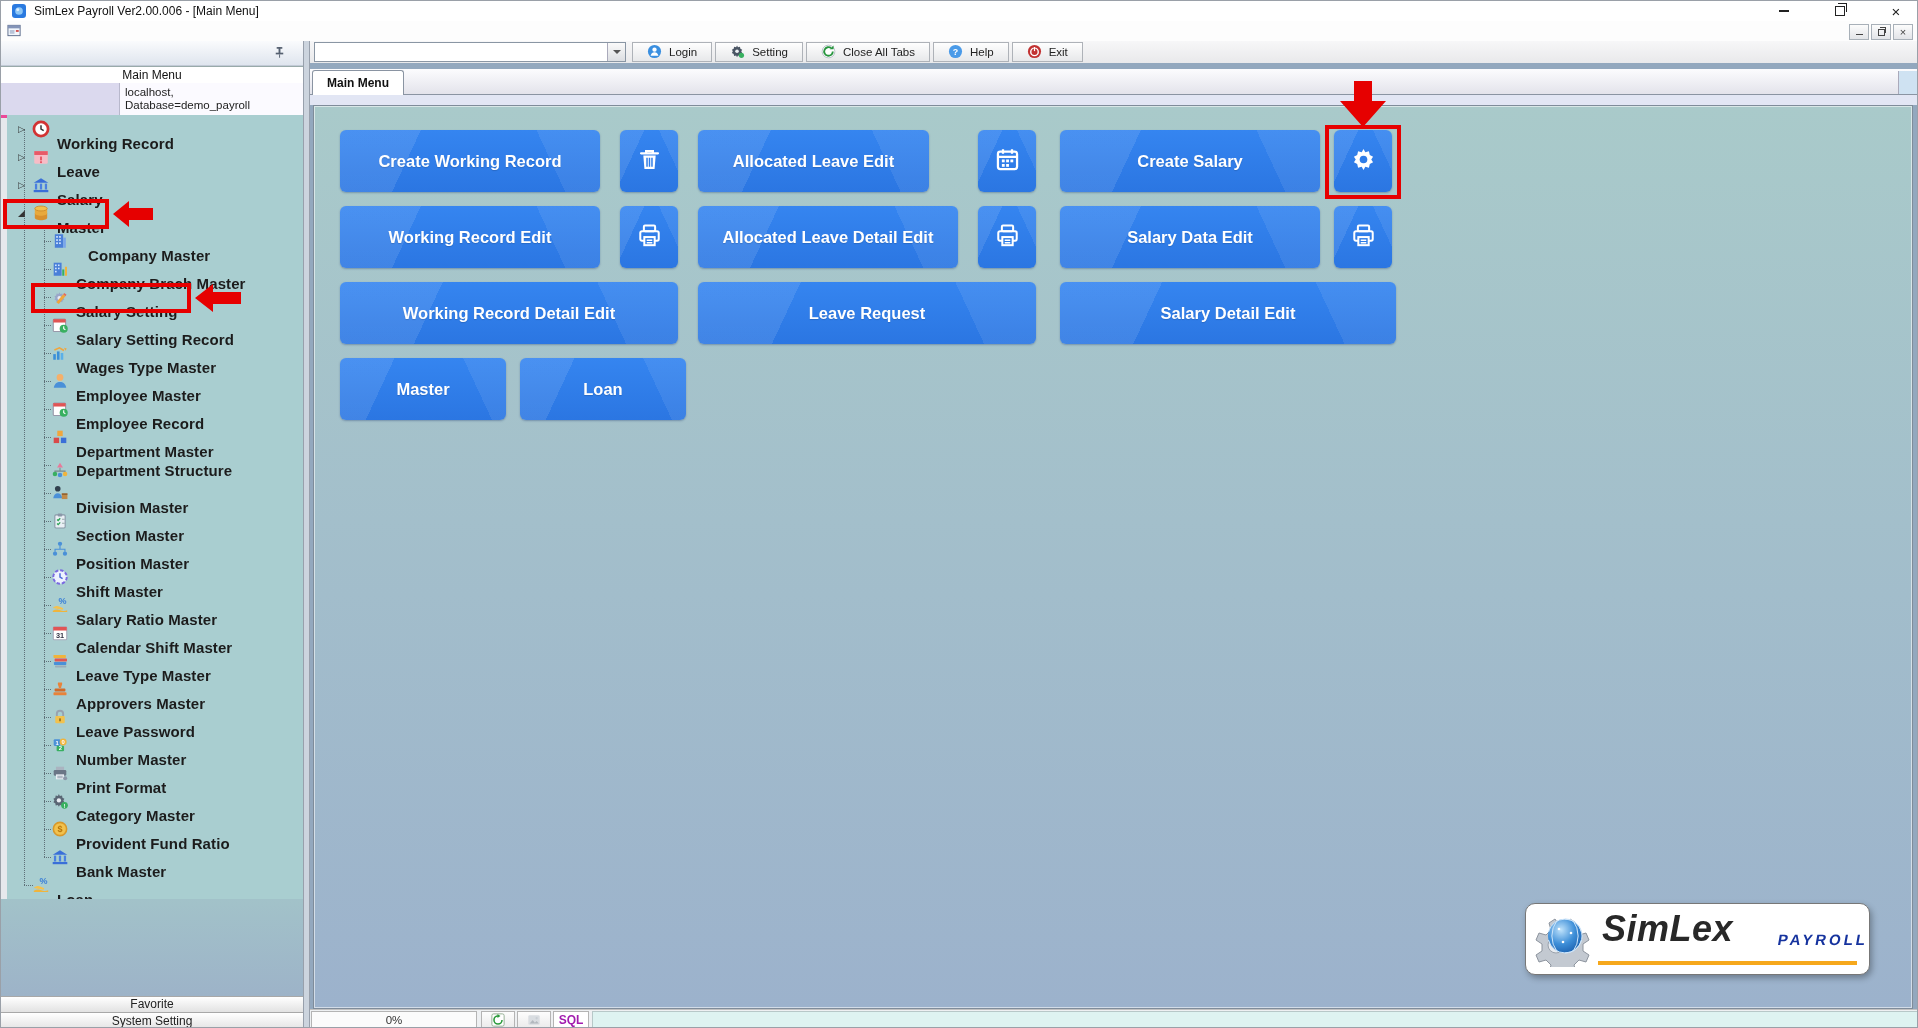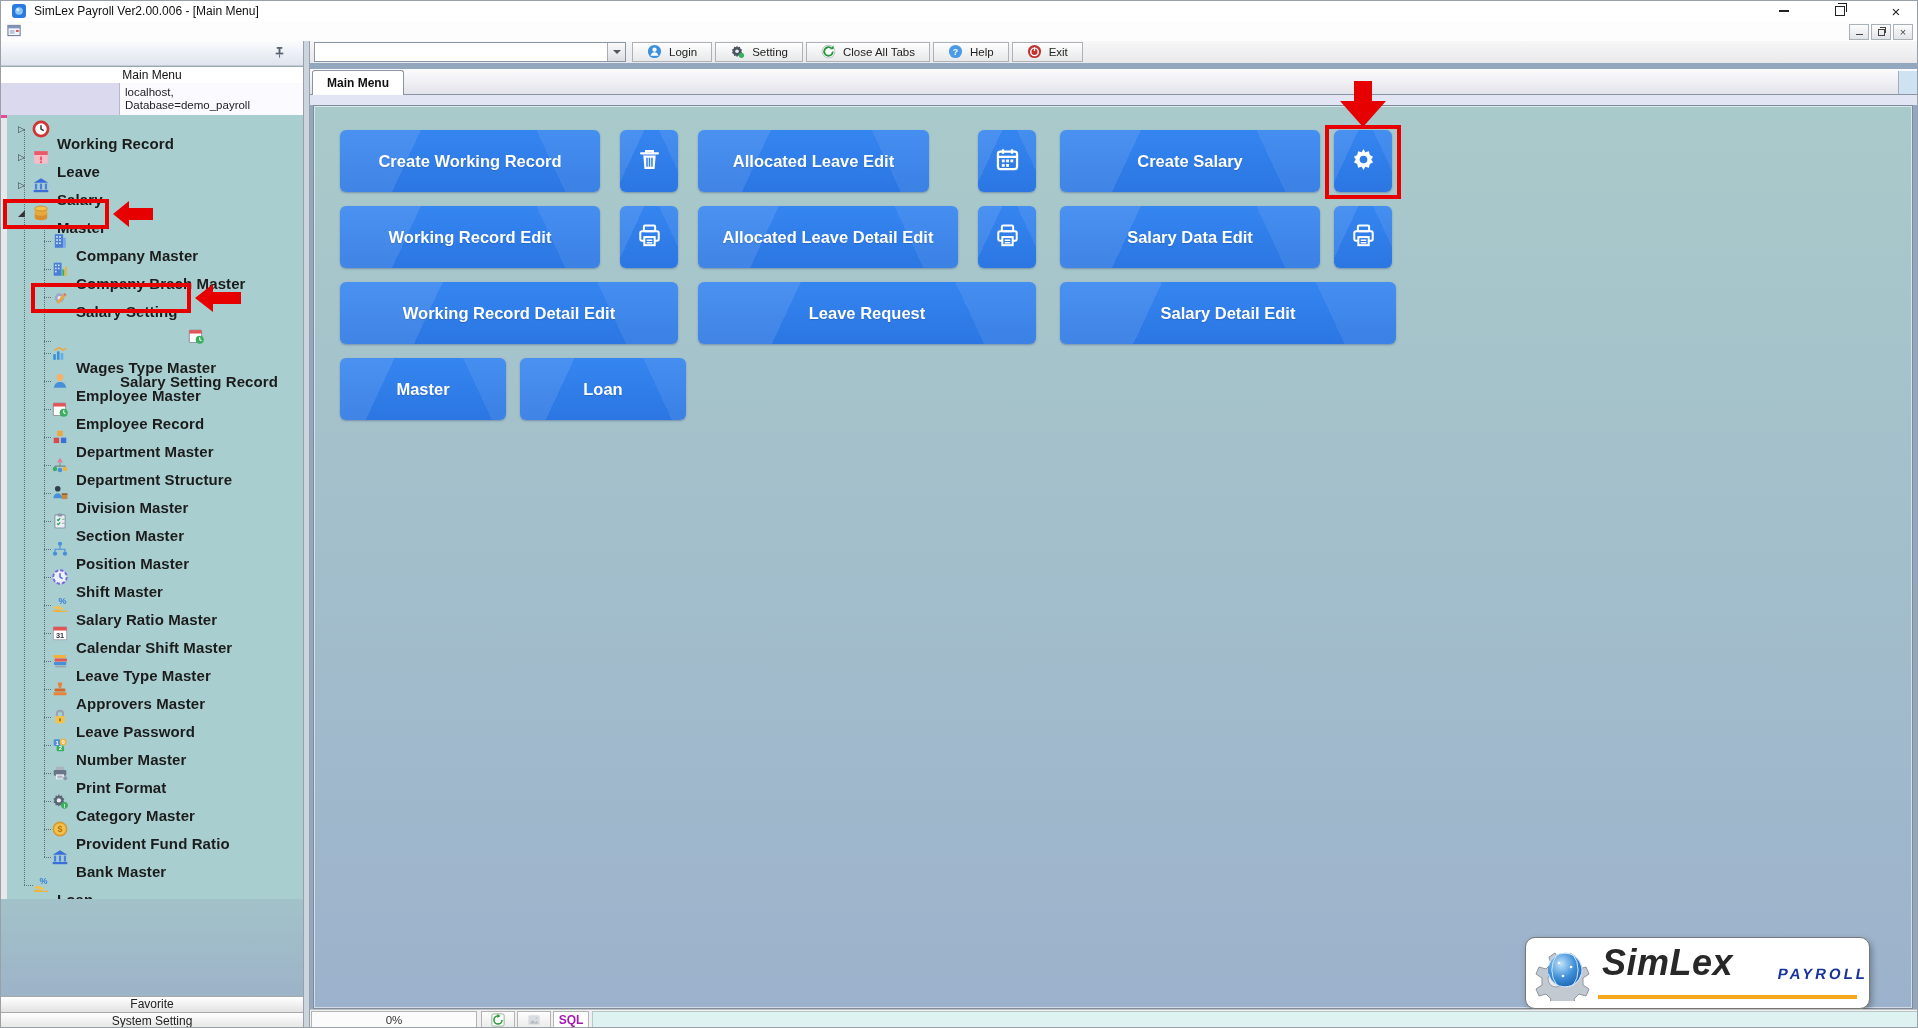--- a/index.html
+++ b/index.html
@@ -91,21 +91,21 @@
   .st-progress{position:absolute;left:1px;top:1px;width:166px;height:17px;background:#fbfbfb;border:1px solid #b4b4b4;
       font-size:11.5px;color:#333;text-align:center;line-height:17px;box-sizing:border-box;}
   .st-btn{position:absolute;top:1px;width:34px;height:17px;border:1px solid #b4b4b4;background:linear-gradient(#fdfdfd,#ececec);
       display:flex;align-items:center;justify-content:center;box-sizing:border-box;}
   .st-btn svg{width:14px;height:14px;}
   .st-refresh{left:171px;} .st-image{left:207px;}
   .st-sql{left:243px;width:36px;font-size:12px;font-weight:bold;color:#a21caf;background:#fff;}
   .st-cyan{position:absolute;left:282px;top:1px;right:0;height:17px;background:#def3f1;border:1px solid #b7c8c8;border-right:none;box-sizing:border-box;}
   
   .logo{position:absolute;left:1211px;top:797px;width:343px;height:70px;background:#fff;border:1px solid #777;
-      border-radius:10px;box-shadow:2px 3px 6px rgba(0,0,0,.3);margin-top:34px;}
+      border-radius:10px;box-shadow:2px 3px 6px rgba(0,0,0,.3);}
   .logo-gear{position:absolute;left:9px;top:7px;width:56px;height:56px;}
   .logo-brand{position:absolute;left:76px;top:4px;font-size:36px;font-weight:bold;font-style:italic;color:#282828;letter-spacing:.5px;}
   .logo-product{position:absolute;left:252px;top:27px;font-size:15px;font-weight:bold;color:#16339e;letter-spacing:3px;transform:skewX(-10deg);}
   .logo-underline{position:absolute;left:72px;right:12px;bottom:9px;height:4px;background:#f6a81c;}
   
   .anno-box{position:absolute;border:4px solid #e60000;box-sizing:border-box;pointer-events:none;z-index:30;}
   .anno-arrow{position:absolute;pointer-events:none;z-index:30;}
   .anno-master-box{left:2px;top:158px;width:106px;height:30px;}
   .anno-master-arrow{left:112px;top:160px;}
   .anno-ss-box{left:30px;top:242px;width:160px;height:30px;}
@@ -209,21 +209,21 @@
           </div>
           <div class="tree-row root" style="top: 84px;">
             <span class="expander">◢</span>
             <span class="ticon"><svg viewBox="0 0 16 16">
                 <path d="M2.5 8v4.2c0 1.2 2.5 2.2 5.5 2.2s5.5-1 5.5-2.2V8z" fill="#d8902e"></path>
                 <path d="M2.5 4v4.2c0 1.2 2.5 2.2 5.5 2.2s5.5-1 5.5-2.2V4z" fill="#e8a93c"></path>
                 <ellipse cx="8" cy="4" rx="5.5" ry="2.2" fill="#f2c14e" stroke="#c8862a" stroke-width=".7"></ellipse>
               </svg></span>
             <span class="tlabel">Master</span>
           </div>
-          <div class="tree-row child" style="top: 112px;">
+          <div class="tree-row child" style="top: 112px; gap: 12px;">
             <span class="ticon"><svg viewBox="0 0 16 16">
                 <rect x="3.4" y="2" width="7.4" height="12" fill="#4a7fd8"></rect>
                 <rect x="10.8" y="5" width="2.4" height="9" fill="#7aa6ea"></rect>
                 <g fill="#d8e8ff">
                   <rect x="4.6" y="3.6" width="1.5" height="1.5"></rect>
                   <rect x="7.2" y="3.6" width="1.5" height="1.5"></rect>
                   <rect x="4.6" y="6.4" width="1.5" height="1.5"></rect>
                   <rect x="7.2" y="6.4" width="1.5" height="1.5"></rect>
                   <rect x="4.6" y="9.2" width="1.5" height="1.5"></rect>
                   <rect x="7.2" y="9.2" width="1.5" height="1.5"></rect>
@@ -248,21 +248,21 @@
           </div>
           <div class="tree-row child" style="top: 168px;">
             <span class="ticon"><svg viewBox="0 0 16 16">
                 <path d="M7.5 3.8l.8 1.5 1.7-.4.4 1.7 1.5.8-.8 1.4.8 1.4-1.5.8-.4 1.7-1.7-.4-.8 1.5-.8-1.5-1.7.4-.4-1.7-1.5-.8.8-1.4-.8-1.4 1.5-.8.4-1.7 1.7.4z" fill="#9aa7c9"></path>
                 <circle cx="7.5" cy="8.8" r="1.8" fill="#e8ecf6"></circle>
                 <path d="M4.8 12.6l6-7 2 1.7-6 7z" fill="#f0a63c"></path>
                 <path d="M10.8 5.6l2 1.7 1-1.2-2-1.7z" fill="#e46a5a"></path>
               </svg></span>
             <span class="tlabel">Salary Setting</span>
           </div>
-          <div class="tree-row child" style="top: 212px; flex-direction: column;">
+          <div class="tree-row child" style="top: 196px;">
             <span class="ticon"><svg viewBox="0 0 16 16">
                 <rect x="2" y="2.8" width="11" height="11" rx="1" fill="#fff" stroke="#99a"></rect>
                 <rect x="2" y="2.8" width="11" height="3" fill="#e05555"></rect>
                 <circle cx="11.3" cy="11.3" r="3.6" fill="#38b060"></circle>
                 <path d="M11.3 9.2v2.1l1.5.9" stroke="#fff" stroke-width="1" fill="none"></path>
               </svg></span>
             <span class="tlabel">Salary Setting Record</span>
           </div>
           <div class="tree-row child" style="top: 224px;">
             <span class="ticon"><svg viewBox="0 0 16 16">
@@ -291,21 +291,21 @@
             <span class="tlabel">Employee Record</span>
           </div>
           <div class="tree-row child" style="top: 308px;">
             <span class="ticon"><svg viewBox="0 0 16 16">
                 <rect x="5.6" y="2.4" width="4.8" height="4.8" fill="#f0a63c"></rect>
                 <rect x="2.4" y="8.6" width="4.8" height="4.8" fill="#d84a4a"></rect>
                 <rect x="8.8" y="8.6" width="4.8" height="4.8" fill="#3a6fd8"></rect>
               </svg></span>
             <span class="tlabel">Department Master</span>
           </div>
-          <div class="tree-row child" style="top: 336px;">
+          <div class="tree-row child" style="top: 336px; align-items: flex-end;">
             <span class="ticon"><svg viewBox="0 0 16 16">
                 <path d="M8 1.6l2.6 4.2H5.4z" fill="#e87a9a"></path>
                 <path d="M8 6v3M8 9H3.5v1M8 9h4.5v1" stroke="#788" fill="none" stroke-width=".9"></path>
                 <circle cx="3.5" cy="11.6" r="2" fill="#38b060"></circle>
                 <circle cx="8" cy="12.4" r="2" fill="#4a90d8"></circle>
                 <circle cx="12.5" cy="11.6" r="2" fill="#f0b43c"></circle>
               </svg></span>
             <span class="tlabel">Department Structure</span>
           </div>
           <div class="tree-row child" style="top: 364px;">

